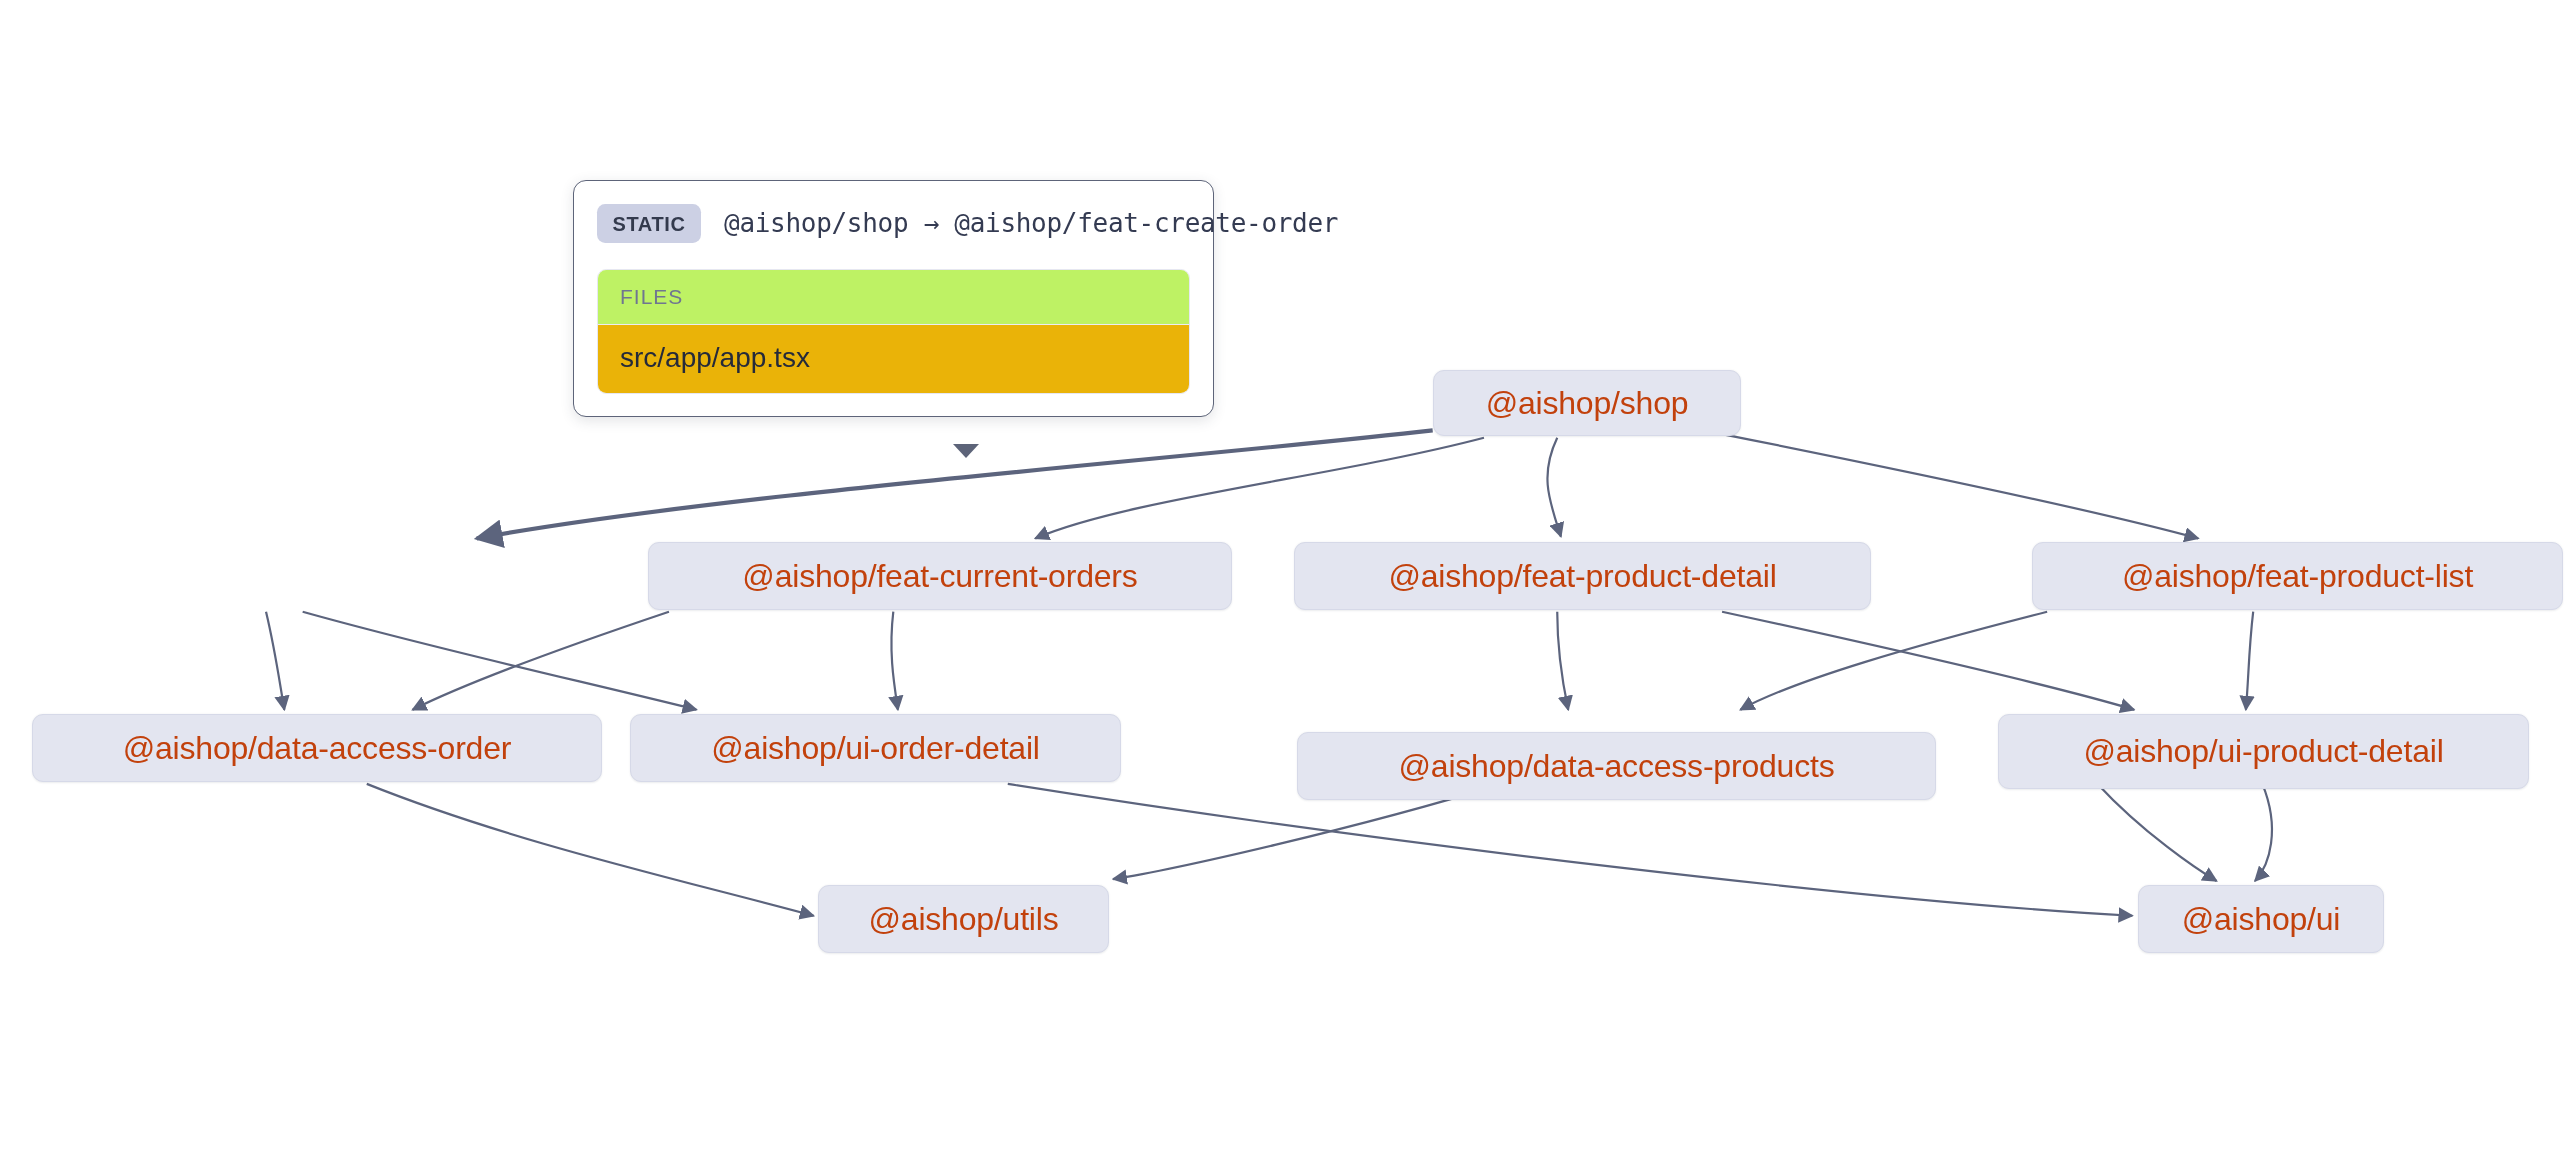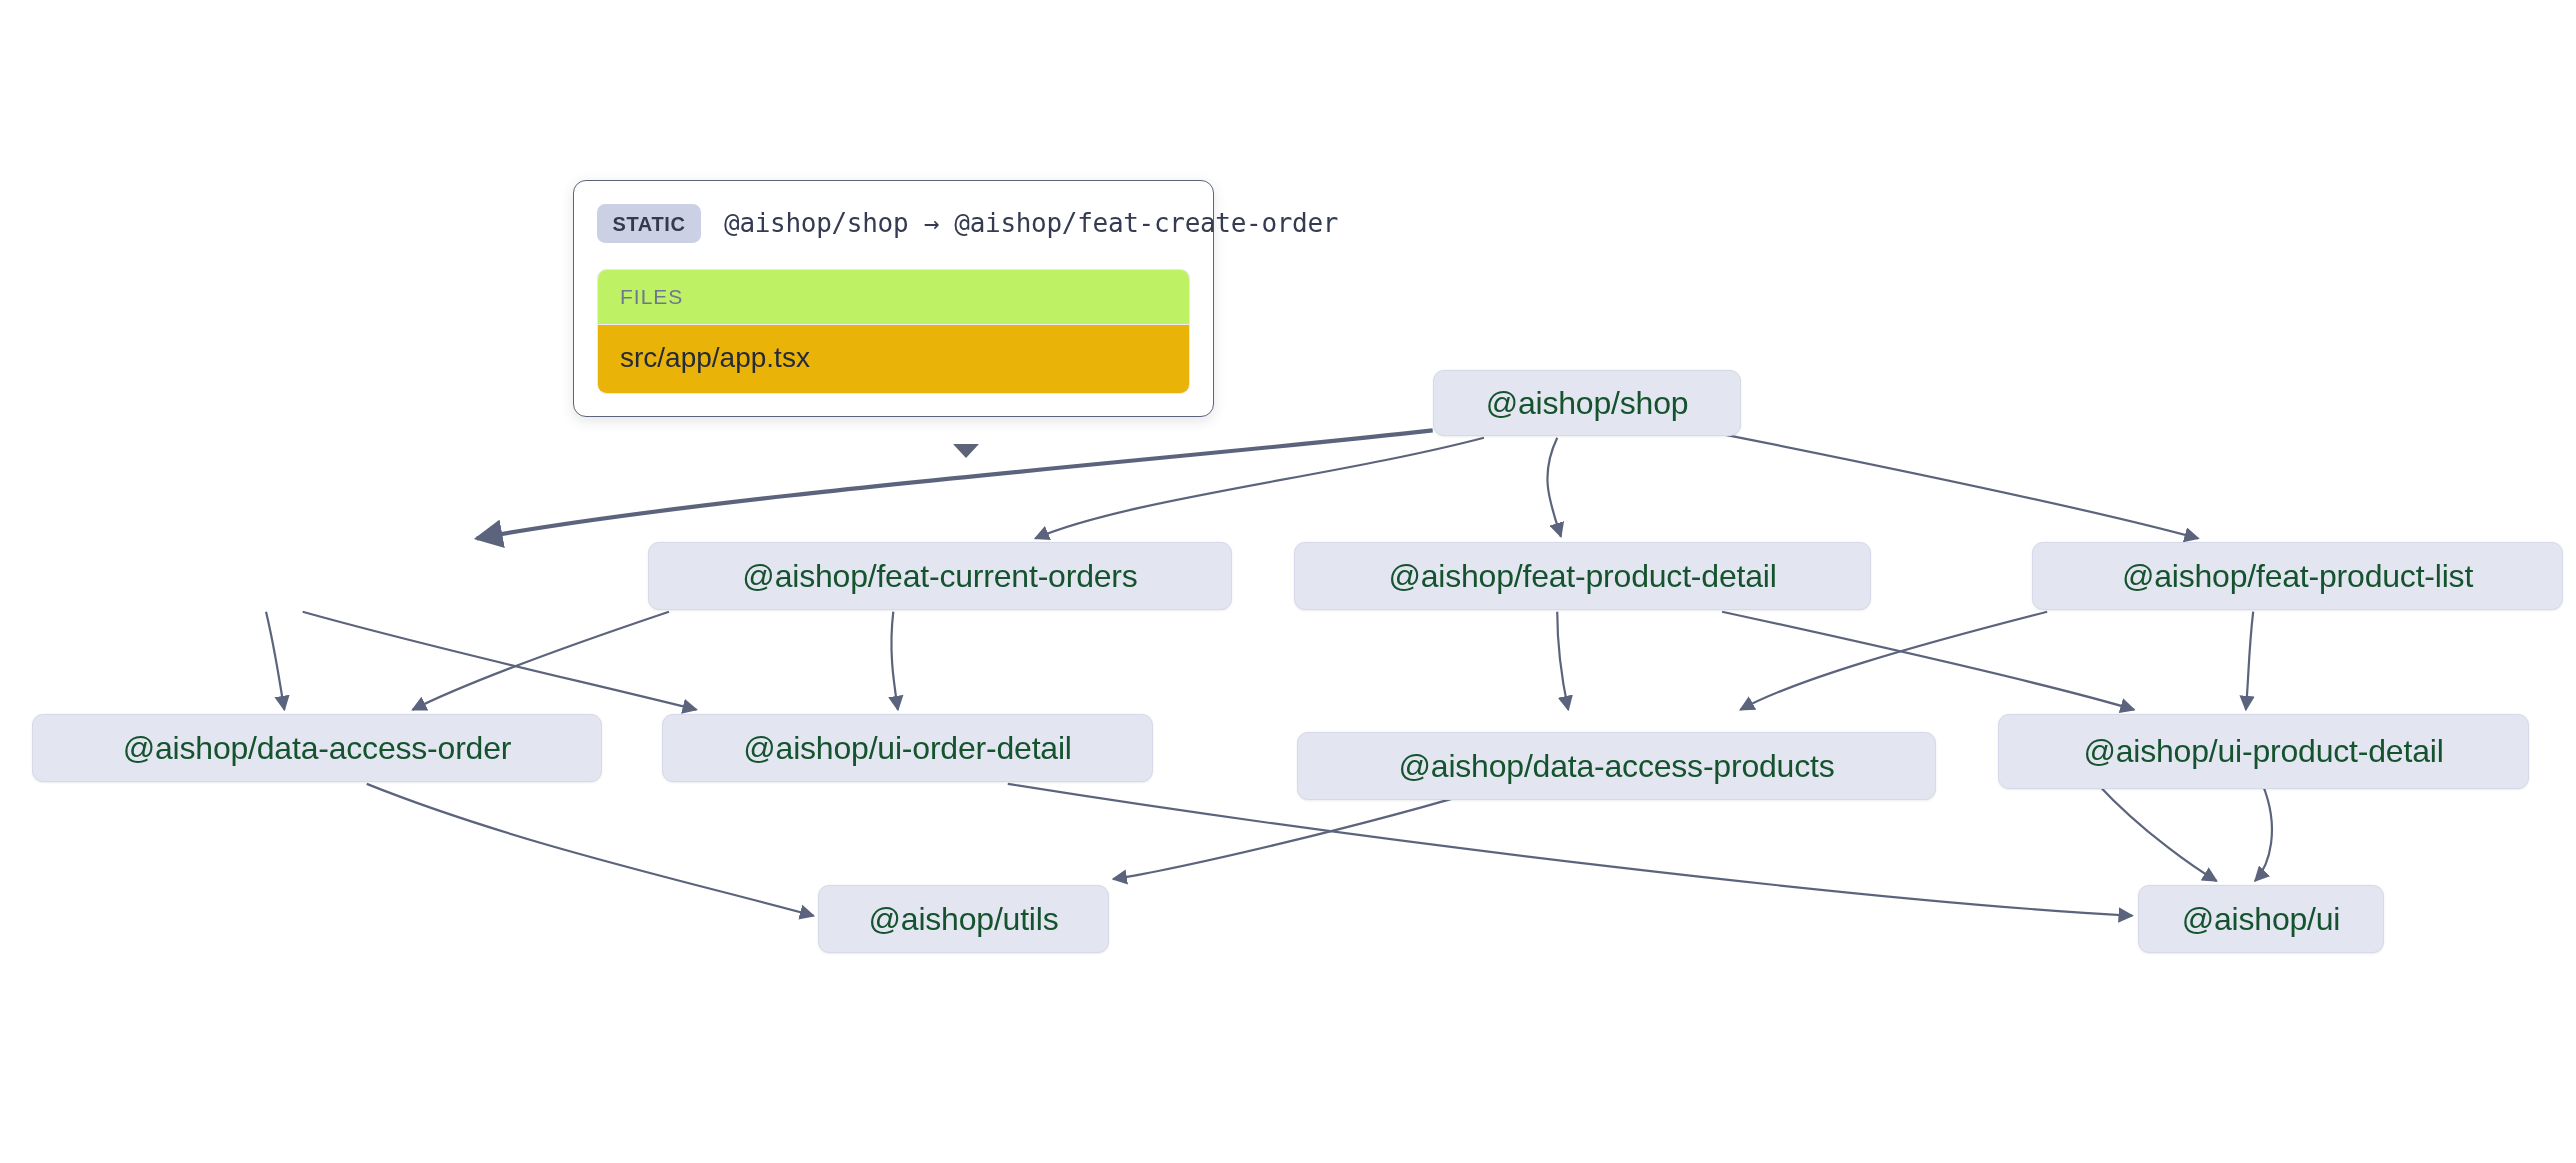--- a/index.html
+++ b/index.html
@@ -34,21 +34,21 @@
   
   .node {
     position: absolute;
     box-sizing: border-box;
     background: #e3e5f0;
     border: 0.9px solid #d6d9e8;
     border-radius: 11px;
     display: flex;
     align-items: center;
     justify-content: center;
-    color: #14532d;
+    color: #c2410c;
     font-size: 32px;
     font-family: "Liberation Sans", sans-serif;
     letter-spacing: -0.2px;
     white-space: nowrap;
     box-shadow: 0 0.9px 1.8px rgba(60, 66, 90, 0.10);
     cursor: pointer;
   }
 
   
   #edge-tooltip {
@@ -194,21 +194,21 @@
   </div>
 
   <div class="node" style="left:2032px; top:542px; width:531px; height:68px;">
     <span>@aishop/feat-product-list</span>
   </div>
 
   <div class="node" style="left:32px; top:714px; width:570px; height:68px;">
     <span>@aishop/data-access-order</span>
   </div>
 
-  <div class="node" style="left:662px; top:714px; width:491px; height:68px;">
+  <div class="node" style="left:630px; top:714px; width:491px; height:68px;">
     <span>@aishop/ui-order-detail</span>
   </div>
 
   <div class="node" style="left:1297px; top:714px; width:639px; height:68px;margin-top:18px;">
     <span>@aishop/data-access-products</span>
   </div>
 
   <div class="node" style="left:1998px; top:714px; width:531px; height:75px;">
     <span>@aishop/ui-product-detail</span>
   </div>

